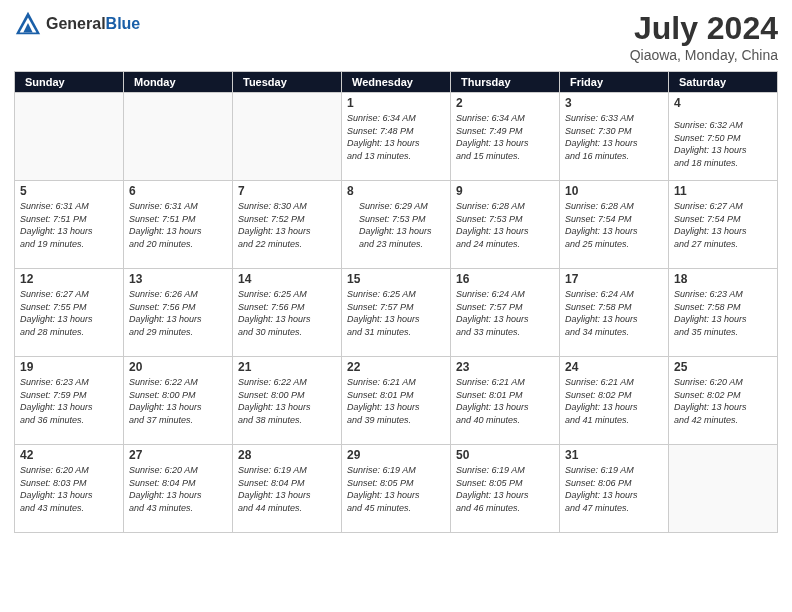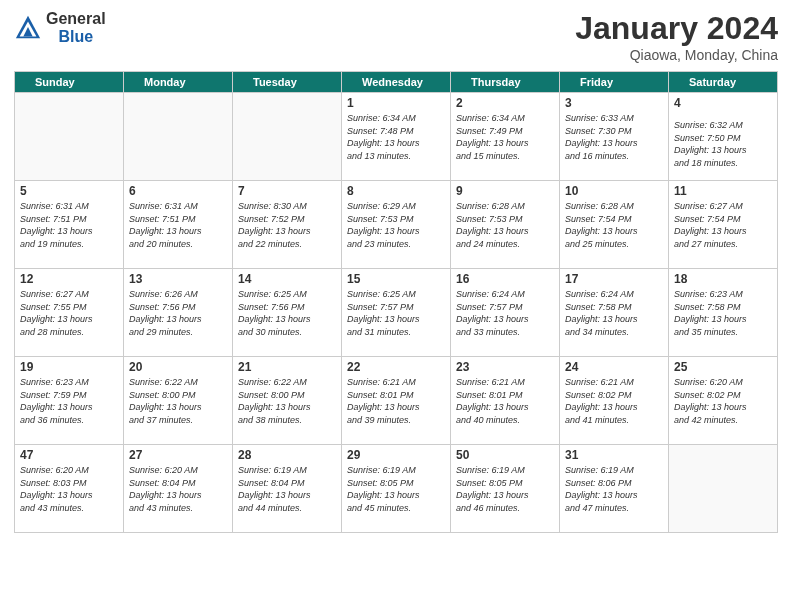--- a/index.html
+++ b/index.html
@@ -21,21 +21,21 @@
       align-items: flex-start;
       margin-bottom: 8px;
     }
     .logo {
       display: flex;
       align-items: center;
       gap: 4px;
     }
     .logo-text {
       display: flex;
-      flex-direction: column;
+      flex-direction: row;
       line-height: 1.1;
     }
     .logo-general {
       font-size: 16px;
       font-weight: bold;
       color: #333;
     }
     .logo-blue {
       font-size: 16px;
       font-weight: bold;
@@ -56,25 +56,25 @@
     }
     .location-title {
       font-size: 14px;
       color: #555;
     }
     .calendar {
       width: 100%;
       border-collapse: collapse;
     }
     .calendar th {
-      background-color: #0f766e;
+      background-color: #0f172a;
       color: white;
       font-size: 11px;
       font-weight: bold;
-      padding: 4px 20px;
+      padding: 4px 10px;
       text-align: left;
       border: 1px solid #ccc;
     }
     .calendar td {
       border: 1px solid #ccc;
       vertical-align: top;
       padding: 3px 5px;
       width: calc(100% / 7);
       font-size: 9px;
       color: #333;
@@ -110,21 +110,21 @@
         <polygon points="15,2 28,26 2,26" fill="#1a5fa8"></polygon>
         <polygon points="15,8 24,24 6,24" fill="white"></polygon>
         <polygon points="15,14 20,24 10,24" fill="#1a5fa8"></polygon>
       </svg>
       <div class="logo-text">
         <span class="logo-general">General</span>
         <span class="logo-blue">Blue</span>
       </div>
     </div>
     <div class="title-block">
-      <div class="month-title">January 2024</div>
+      <div class="month-title">July 2024</div>
       <div class="location-title">Qiaowa, Monday, China</div>
     </div>
   </div>
 
   <table class="calendar">
     <thead>
       <tr>
         <th>Sunday</th>
         <th>Monday</th>
         <th>Tuesday</th>
@@ -185,21 +185,21 @@
           </td>
           <td>
             <div class="day-num">7</div>
             <div class="day-info" style="white-space: pre-line;">Sunrise: 8:30 AM
 Sunset: 7:52 PM
 Daylight: 13 hours
 and 22 minutes.</div>
           </td>
           <td>
             <div class="day-num">8</div>
-            <div class="day-info" style="white-space: pre-line;">Sunrise: 6:29 AM
+            <div class="day-info" style="white-space: pre-line; margin-left: 12px;">Sunrise: 6:29 AM
 Sunset: 7:53 PM
 Daylight: 13 hours
 and 23 minutes.</div>
           </td>
           <td>
             <div class="day-num">9</div>
             <div class="day-info" style="white-space: pre-line;">Sunrise: 6:28 AM
 Sunset: 7:53 PM
 Daylight: 13 hours
 and 24 minutes.</div>
@@ -316,21 +316,21 @@
           <td>
             <div class="day-num">25</div>
             <div class="day-info" style="white-space: pre-line;">Sunrise: 6:20 AM
 Sunset: 8:02 PM
 Daylight: 13 hours
 and 42 minutes.</div>
           </td>
         </tr>
         <tr class="week-row">
           <td>
-            <div class="day-num">47</div>
+            <div class="day-num">42</div>
             <div class="day-info" style="white-space: pre-line;">Sunrise: 6:20 AM
 Sunset: 8:03 PM
 Daylight: 13 hours
 and 43 minutes.</div>
           </td>
           <td>
             <div class="day-num">27</div>
             <div class="day-info" style="white-space: pre-line;">Sunrise: 6:20 AM
 Sunset: 8:04 PM
 Daylight: 13 hours

